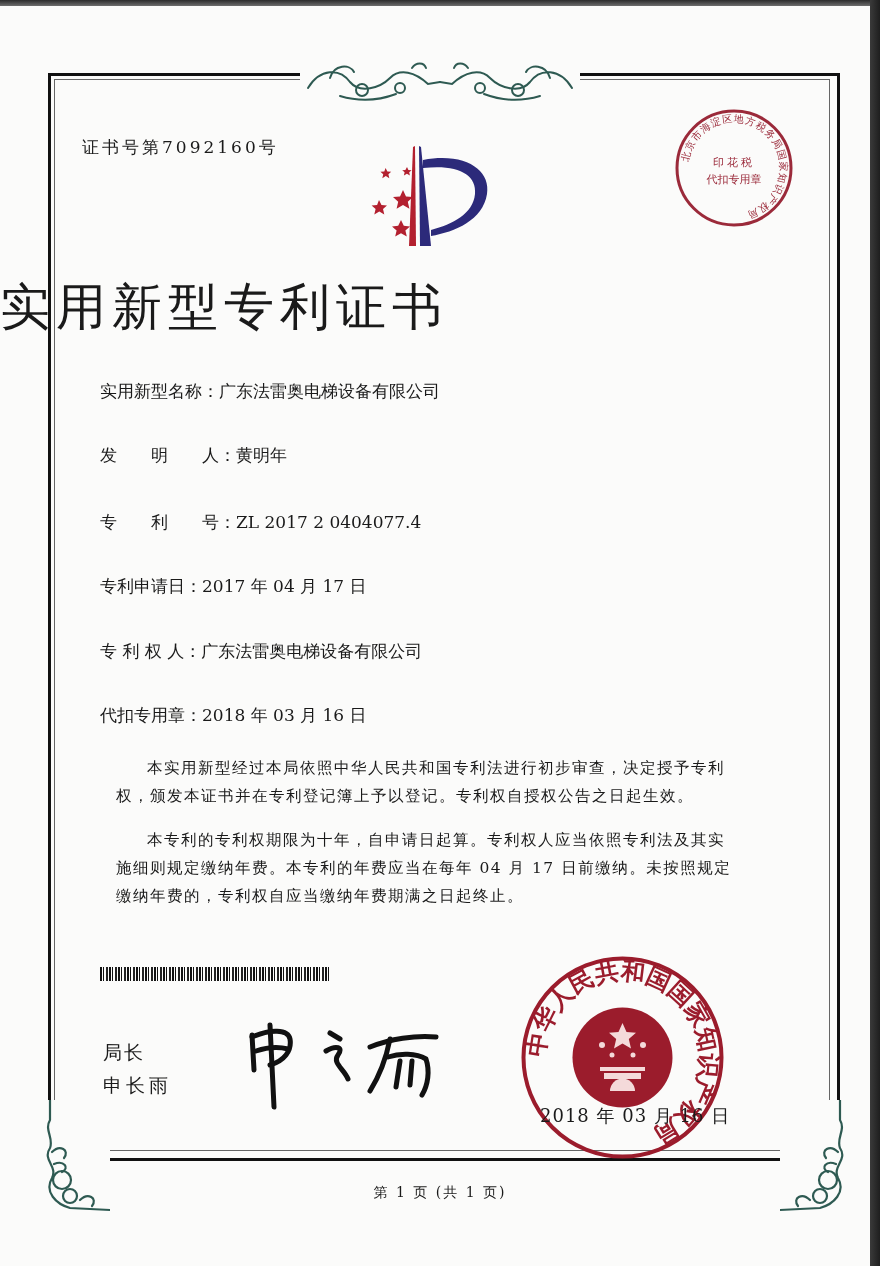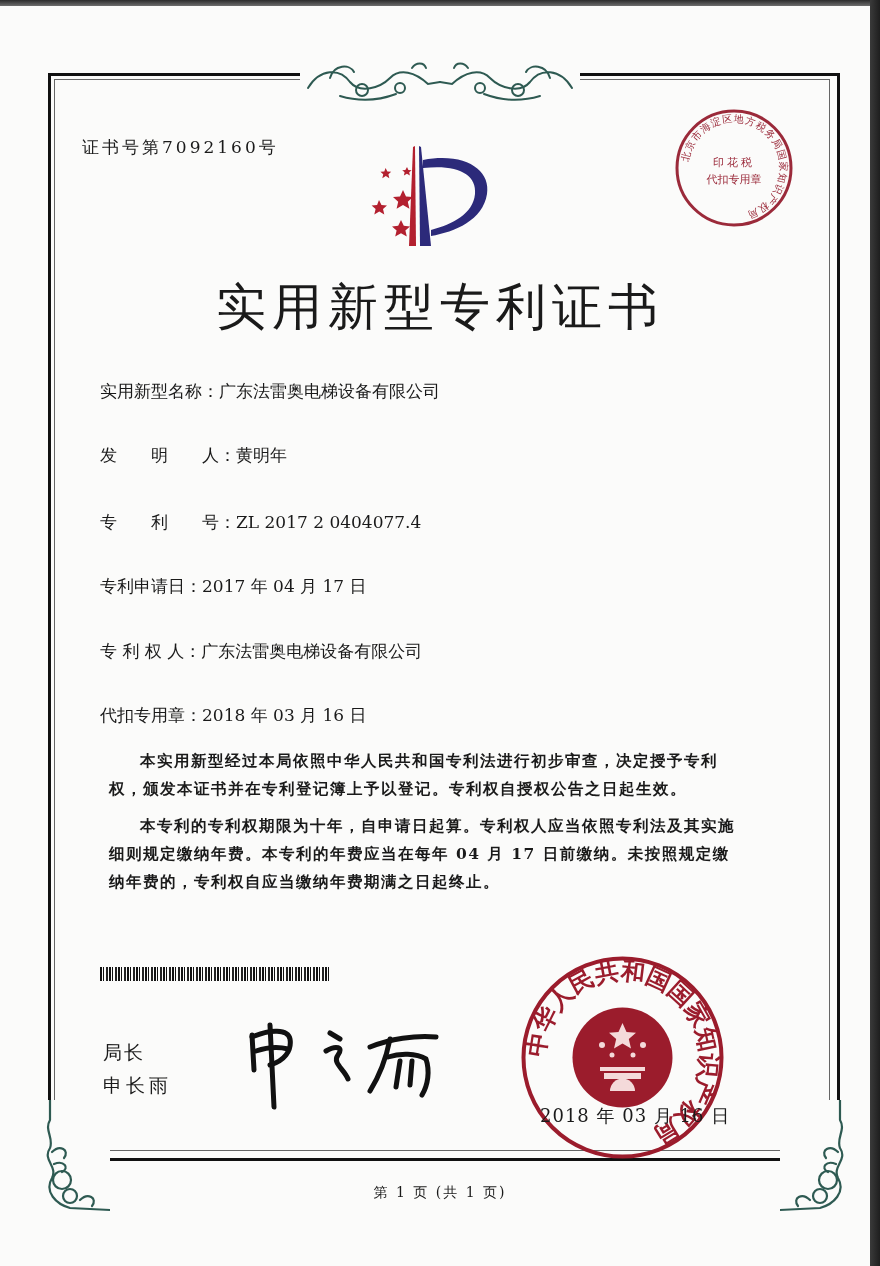--- a/index.html
+++ b/index.html
@@ -36,42 +36,42 @@
   .corner {
     position: absolute; width: 70px; height: 120px; background: #fbfbfa;
   }
   .corner.bl { left: 40px; top: 1100px; }
   .corner.br { left: 780px; top: 1100px; }
   .cert-no {
     position: absolute; left: 82px; top: 136px; font-size: 17px; letter-spacing: 3px;
   }
   .logo { position: absolute; left: 365px; top: 142px; width: 140px; height: 105px; }
   .title {
-    position: absolute; left: 0; width: 880px; top: 258px; text-align: center;
+    position: absolute; left: 0; width: 880px; top: 258px; 
     font-family: "DejaVu Sans", "Liberation Sans", sans-serif;
     font-size: 50px; letter-spacing: 6px; font-weight: normal; margin-top: 16px;
   }
   .stamp-small {
     position: absolute; left: 674px; top: 108px; width: 120px; height: 120px;
   }
   .field {
     position: absolute; left: 100px; font-size: 17px; white-space: nowrap;
   }
   .field .lbl { display: inline-block; }
   .f1 { top: 380px; }
   .f2 { top: 444px; }
   .f3 { top: 511px; }
   .f4 { top: 575px; }
   .f5 { top: 640px; }
   .f6 { top: 704px; }
   .body-text {
     position: absolute; left: 100px; top: 738px; width: 650px;
     font-size: 15.5px; line-height: 28px; letter-spacing: 1.5px;
   }
-  .body-text p { margin: 9px; text-indent: 2em; font-weight: bold; }
+  .body-text p { margin: 16px; text-indent: 2em; }
   .barcode {
     position: absolute; left: 100px; top: 967px; width: 230px; height: 14px;
     background: repeating-linear-gradient(90deg, #111 0 1.5px, transparent 1.5px 3px, #111 3px 4px, transparent 4px 6px, #222 6px 8px, transparent 8px 9px);
   }
   .director-title {
     position: absolute; left: 103px; top: 1040px; font-family: "DejaVu Sans", "Liberation Sans", sans-serif;
     font-size: 19px; letter-spacing: 2px;
   }
   .director-name {
     position: absolute; left: 103px; top: 1073px; font-family: "DejaVu Sans", "Liberation Sans", sans-serif;

